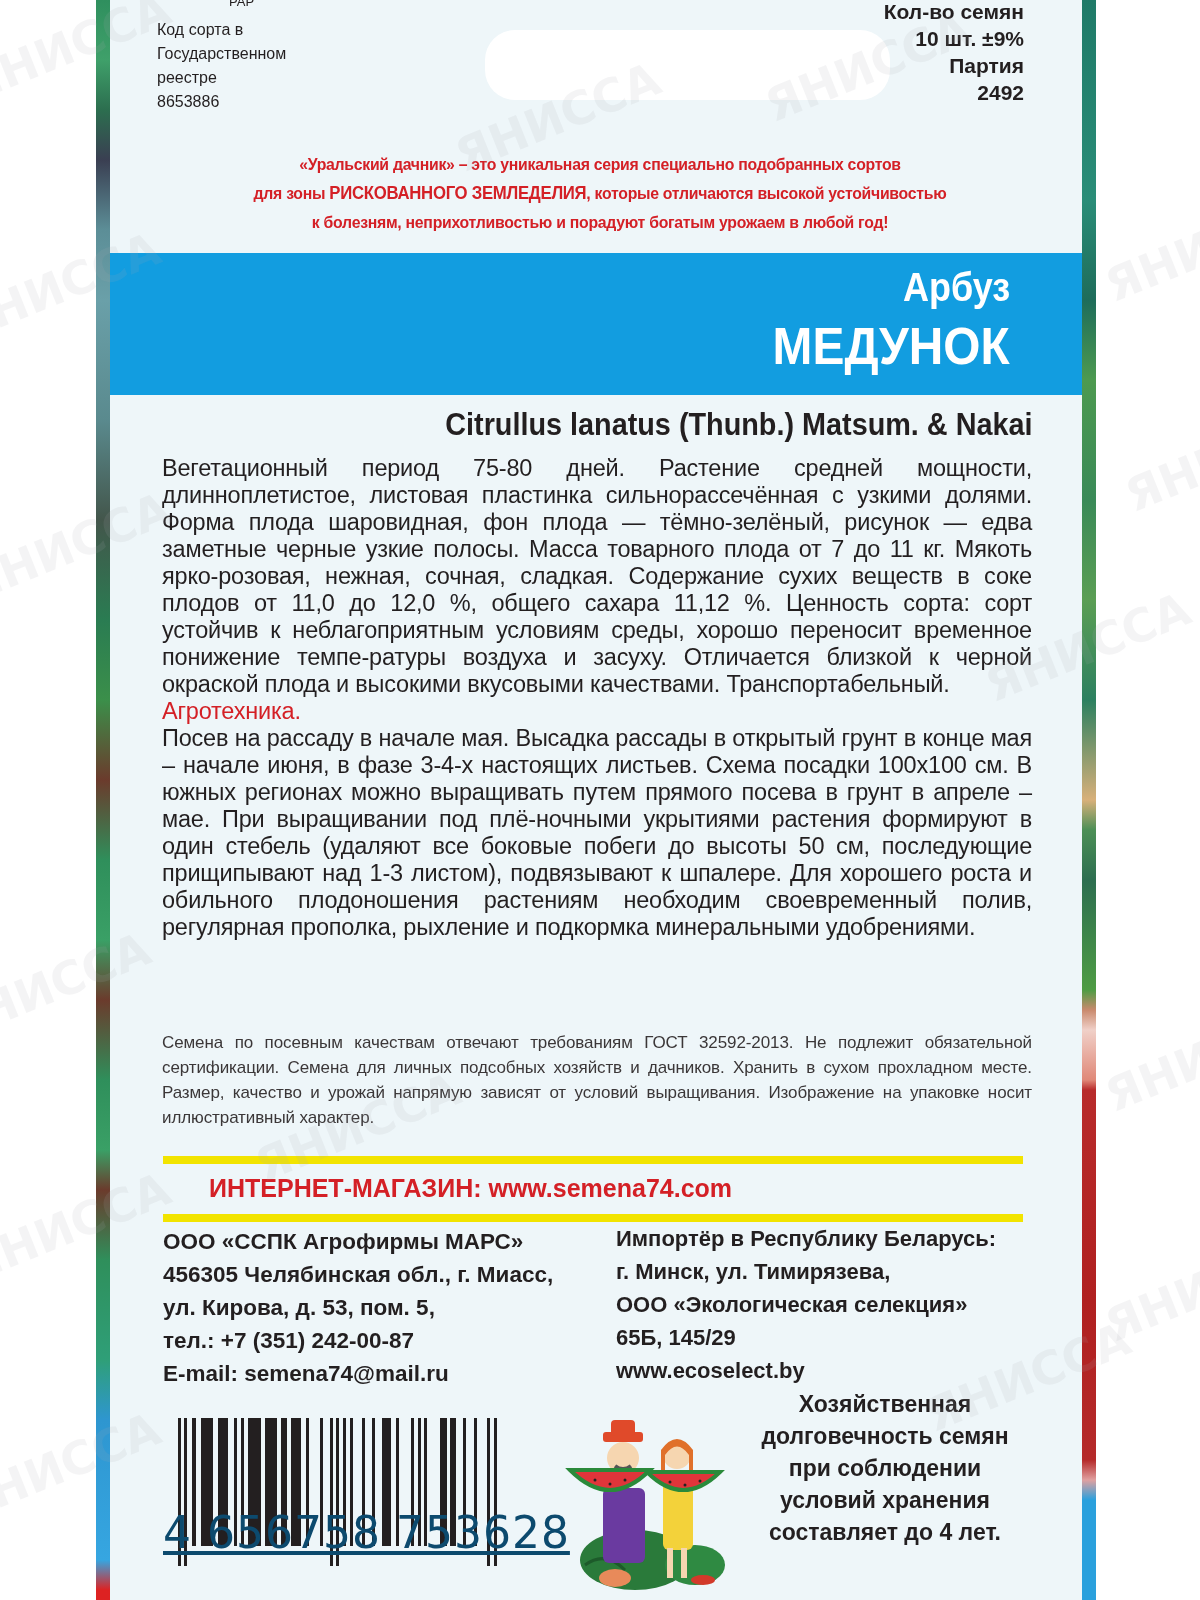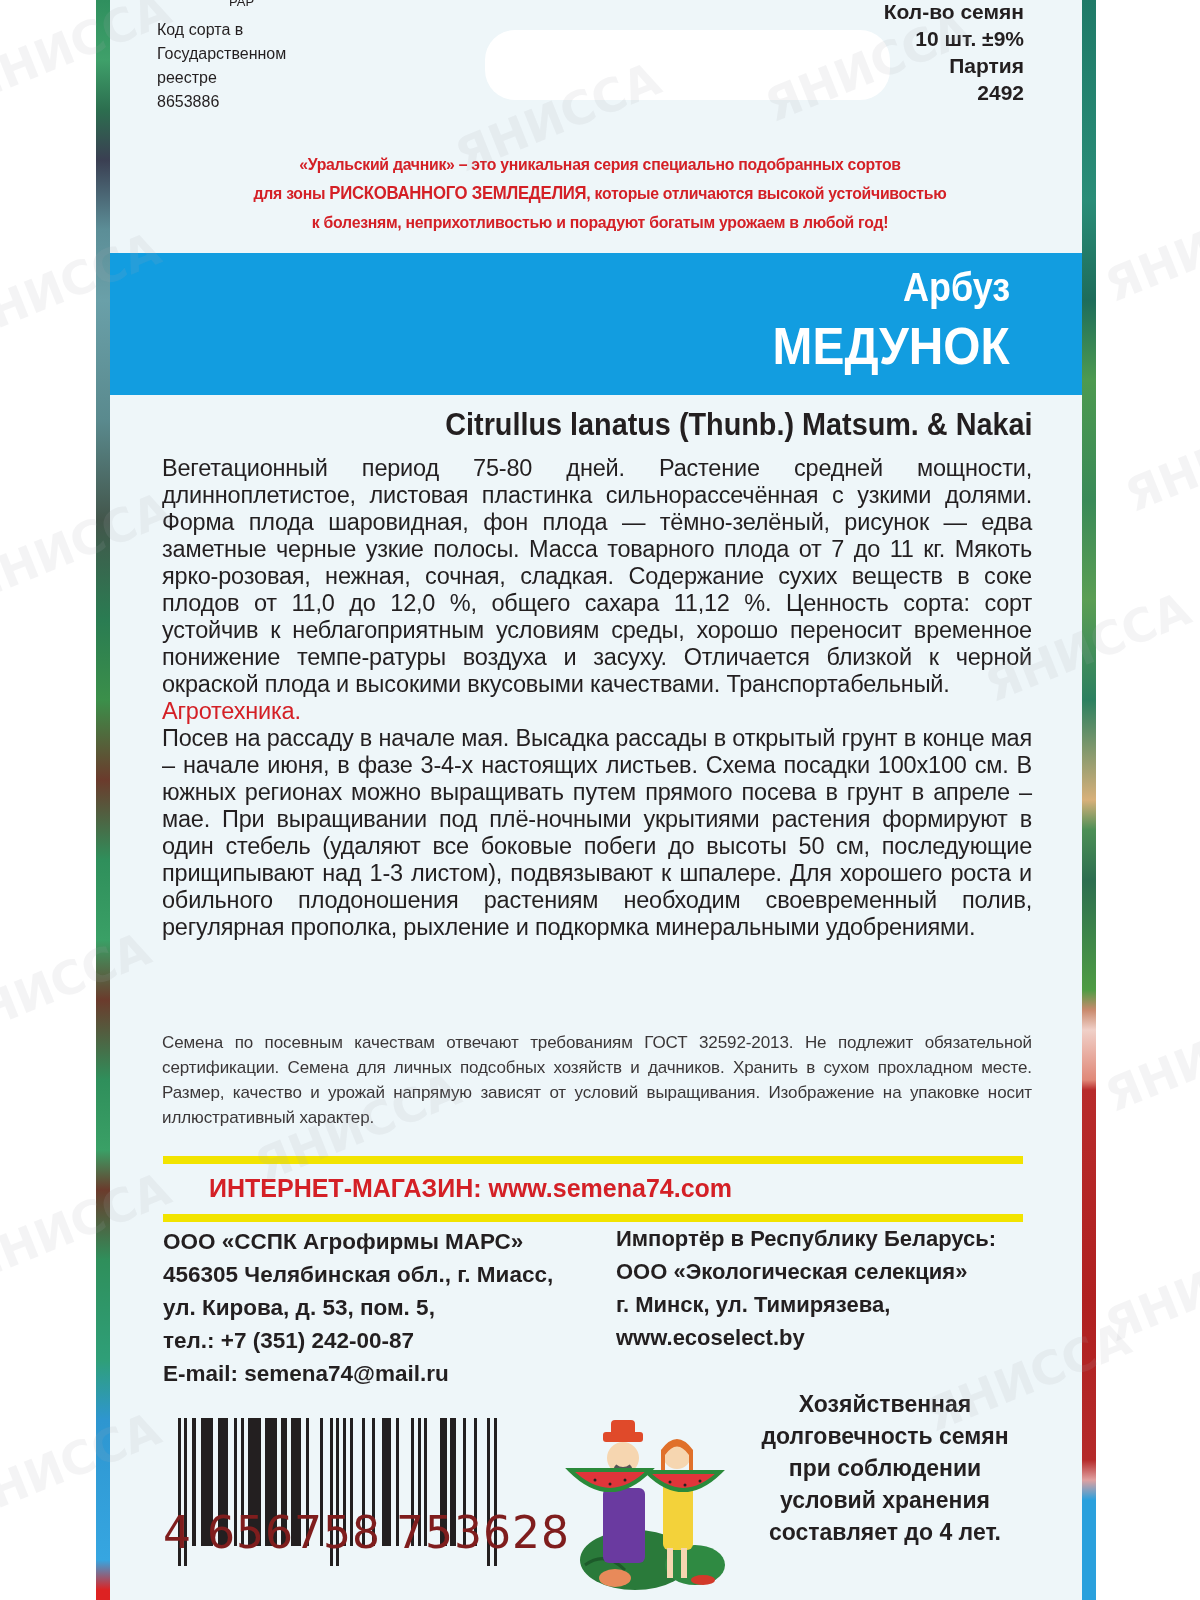--- a/index.html
+++ b/index.html
@@ -43,21 +43,21 @@
   .shop-bar { position: absolute; left: 163px; top: 1156px; width: 860px; height: 66px; }
   .shop-bar .line-top, .shop-bar .line-bottom { position: absolute; left: 0; width: 100%; height: 8px; background: #f2e400; }
   .shop-bar .line-top { top: 0; }
   .shop-bar .line-bottom { bottom: 0; }
   .shop-text { position: absolute; left: 46px; top: 10px; font-weight: bold; font-size: 25px; line-height: 44px; color: #d42026; white-space: nowrap; }
 
   .producer { position: absolute; left: 163px; top: 1225px; font-weight: bold; font-size: 22.5px; line-height: 33px; color: #231f20; }
   .importer { position: absolute; left: 616px; top: 1222px; font-weight: bold; font-size: 22px; line-height: 33px; color: #231f20; }
 
   .barcode { position: absolute; left: 178px; top: 1418px; width: 330px; height: 150px; }
-  .barcode-digits { position: absolute; left: 163px; top: 1508px; font-family: "DejaVu Sans", sans-serif; font-size: 44px; line-height: 50px; color: #7f1d1d; letter-spacing: 1px; }
+  .barcode-digits { position: absolute; left: 163px; top: 1508px; font-family: "DejaVu Sans", sans-serif; font-size: 44px; line-height: 50px; color: #0c4a6e; letter-spacing: 1px; text-decoration: underline; }
 
   .illustration { position: absolute; left: 565px; top: 1410px; width: 170px; height: 180px; }
 
   .shelf-life { position: absolute; left: 735px; top: 1388px; width: 300px; text-align: center; font-weight: bold; font-size: 23px; line-height: 32px; color: #231f20; }
 </style>
 </head>
 <body>
 
 <div class="packet">
   <div class="white-cut"></div>
@@ -111,22 +111,23 @@
 <div class="producer">
   <div>ООО «ССПК Агрофирмы МАРС»</div>
   <div>456305 Челябинская обл., г. Миасс,</div>
   <div>ул. Кирова, д. 53, пом. 5,</div>
   <div>тел.: +7 (351) 242-00-87</div>
   <div>E-mail: semena74@mail.ru</div>
 </div>
 
 <div class="importer">
   <div>Импортёр в Республику Беларусь:</div>
+  <div>г. Минск, ул. Тимирязева,</div>
   <div>ООО «Экологическая селекция»</div>
-  <div>г. Минск, ул. Тимирязева,</div>
+  <div>65Б, 145/29</div>
   <div>www.ecoselect.by</div>
 </div>
 
 <svg class="barcode" viewBox="0 0 330 150" preserveAspectRatio="none">
   <g fill="#231f20">
     <rect x="0" y="0" width="3" height="148"></rect>
     <rect x="6" y="0" width="3" height="148"></rect>
     <rect x="14" y="0" width="4" height="128"></rect>
     <rect x="23" y="0" width="12" height="128"></rect>
     <rect x="40" y="0" width="10" height="128"></rect>

